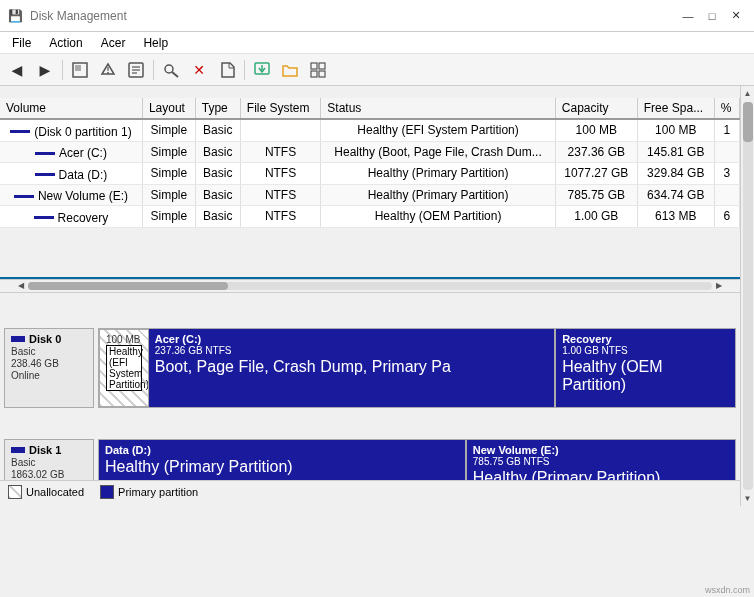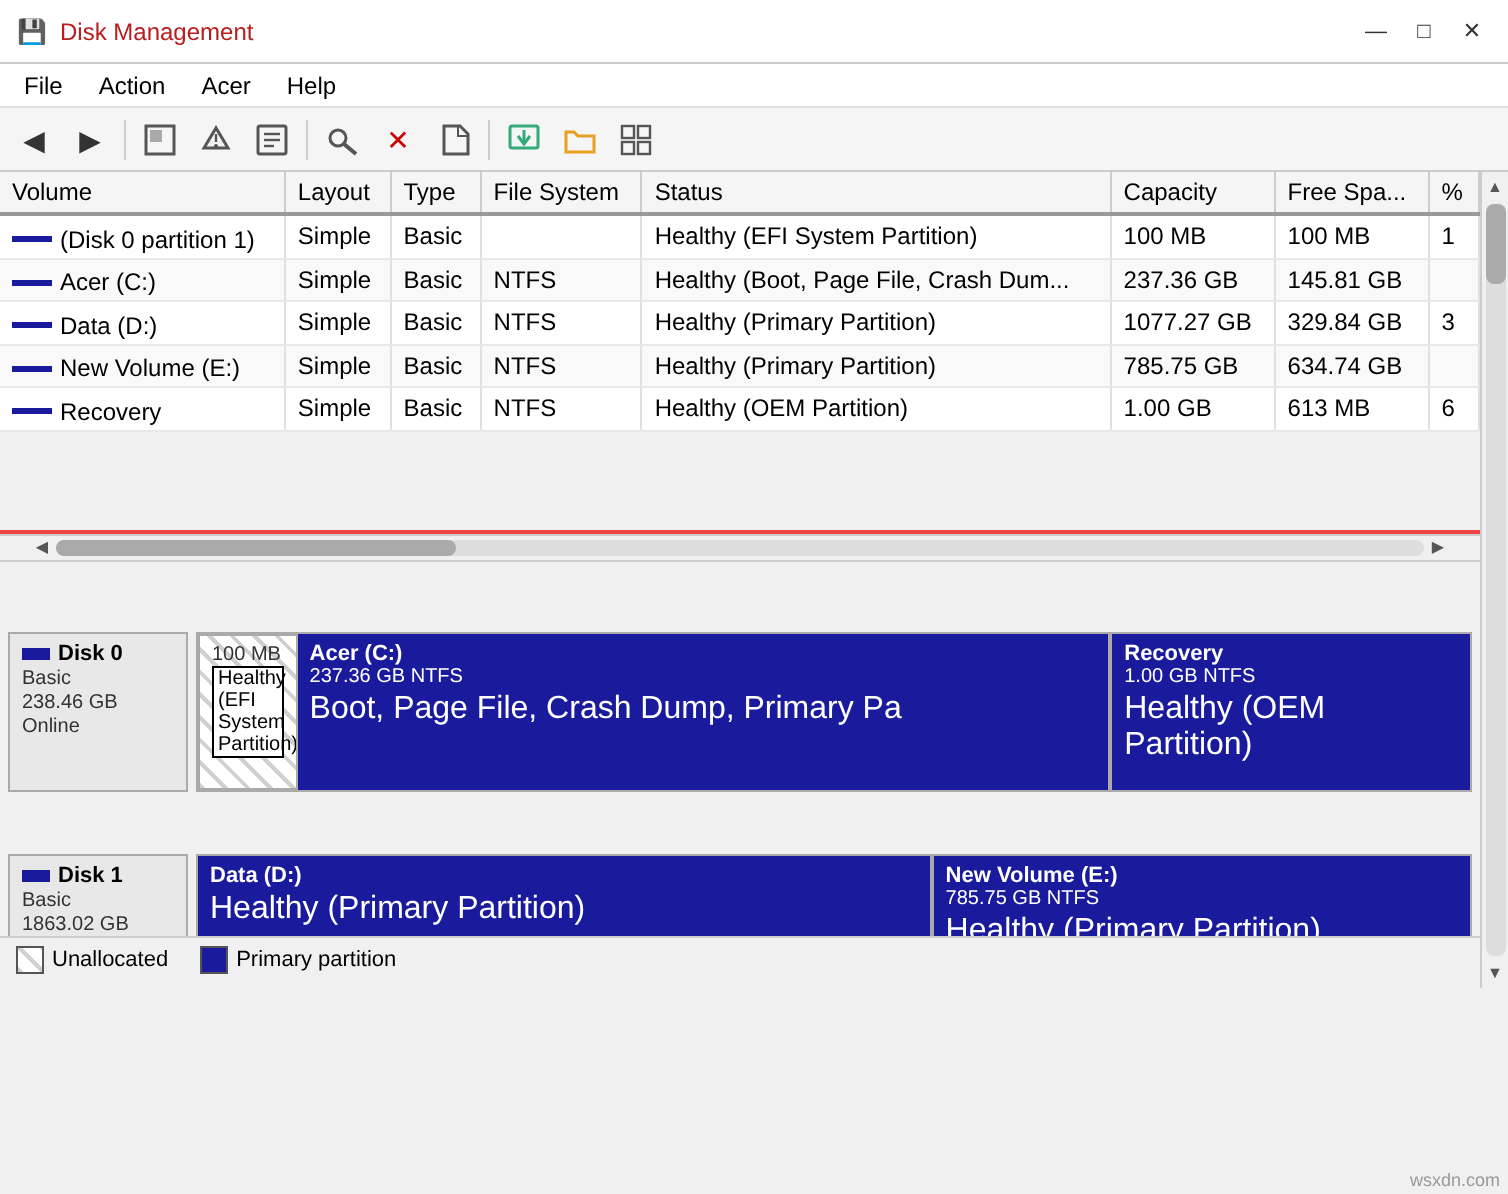--- a/index.html
+++ b/index.html
@@ -29,21 +29,21 @@
     }
     .title-icon {
       width: 16px;
       height: 16px;
       display: flex;
       align-items: center;
       justify-content: center;
     }
     .title-text {
       font-size: 12px;
-      color: #b91c1c;
+      color: #737373;
     }
     .title-controls {
       display: flex;
       gap: 4px;
     }
     .title-btn {
       width: 20px;
       height: 20px;
       display: flex;
       align-items: center;
@@ -95,22 +95,23 @@
       width: 1px;
       height: 20px;
       background: #ccc;
       margin: 0 2px;
     }
 
     
     .table-section {
       flex: 1;
       overflow: auto;
-      border-bottom: 2px solid #ef4444;
+      border-bottom: 2px solid #0369a1;
       max-height: 230px;
+      margin-top: 12px;
     }
     table {
       width: 100%;
       border-collapse: collapse;
       background: #fff;
       min-width: 700px;
     }
     thead tr {
       background: #f5f5f5;
     }
@@ -123,20 +124,21 @@
       white-space: nowrap;
       cursor: pointer;
       user-select: none;
       position: relative;
     }
     td {
       border-right: 1px solid #e0e0e0;
       border-bottom: 1px solid #e8e8e8;
       padding: 2px 6px;
       white-space: nowrap;
+      text-align: center;
     }
     tbody tr:nth-child(odd) { background: #fff; }
     tbody tr:nth-child(even) { background: #f9f9f9; }
 
     .vol-icon {
       display: inline-flex;
       align-items: center;
       gap: 4px;
     }
     .disk-line {

